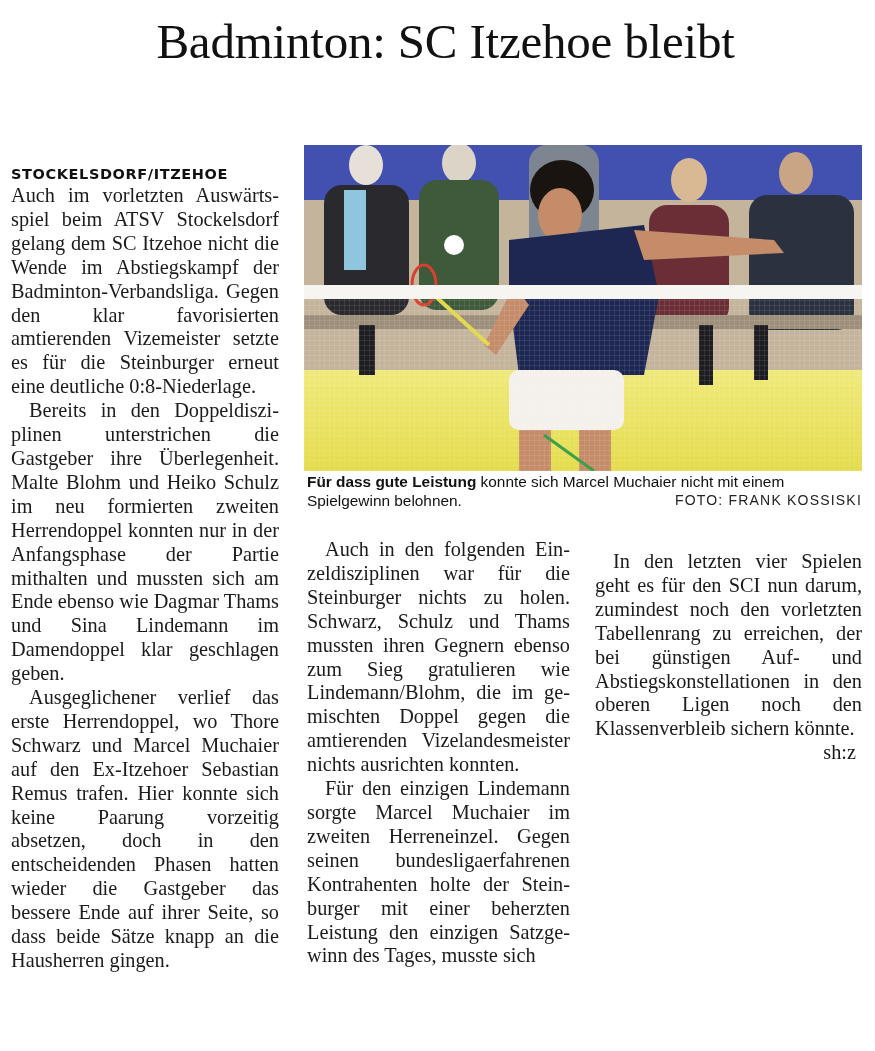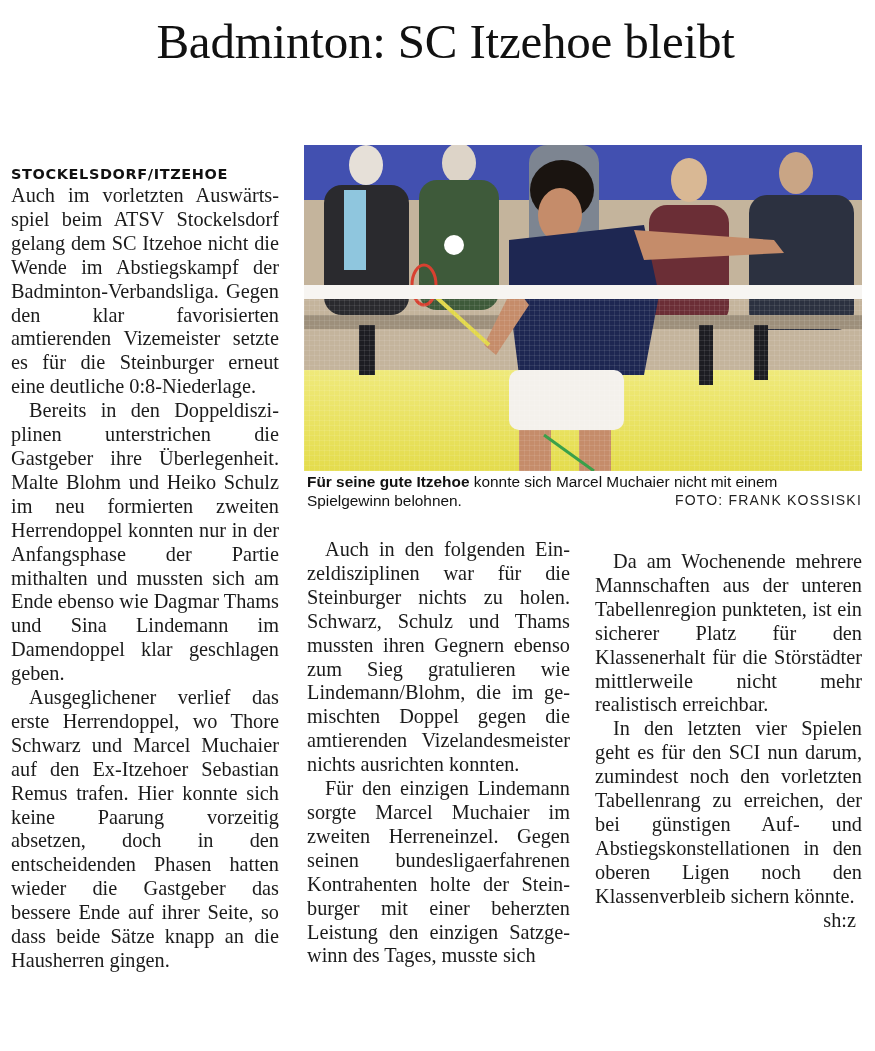--- a/index.html
+++ b/index.html
@@ -159,25 +159,24 @@
     <circle cx="150" cy="100" r="10" fill="#ffffff"></circle>
 
     <rect x="0" y="140" width="558" height="14" fill="#f7f5f2"></rect>
     <rect x="0" y="154" width="558" height="172" fill="url(#net)"></rect>
 
     <line x1="240" y1="290" x2="290" y2="326" stroke="#3aa04a" stroke-width="3"></line>
   </svg>
 </div>
 
 <div class="caption">
-  <b>Für seine gute Itzehoe</b><span> konnte sich Marcel Muchaier nicht mit einem Spielgewinn belohnen.</span>
+  <b>Für dass gute Leistung</b><span> konnte sich Marcel Muchaier nicht mit einem Spielgewinn belohnen.</span>
   <span class="credit">FOTO: FRANK KOSSISKI</span>
 </div>
 
 <div class="col col2">
   <p class="indent">Auch in den folgenden Ein­zeldisziplinen war für die Steinburger nichts zu holen. Schwarz, Schulz und Thams mussten ihren Gegnern eben­so zum Sieg gratulieren wie Lindemann/Blohm, die im ge­mischten Doppel gegen die amtierenden Vizelandes­meister nichts ausrichten konnten.</p>
   <p class="indent">Für den einzigen Lindemann sorgte Marcel Muchaier im zweiten Herreneinzel. Gegen seinen bundesligaerfahrenen Kontrahenten holte der Stein­burger mit einer beherzten Leistung den einzigen Satzge­winn des Tages, musste sich</p>
 </div>
 
 <div class="col col3">
-  <p class="indent">Da am Wochenende mehre­re Mannschaften aus der unteren Tabellenregion punkteten, ist ein sicherer Platz für den Klassenerhalt für die Störstädter mittlerwei­le nicht mehr realistisch er­reichbar.</p>
   <p class="indent"><span>In den letzten vier Spielen geht es für den SCI nun dar­um, zumindest noch den vor­letzten Tabellenrang zu errei­chen, der bei günstigen Auf- und Abstiegskonstellationen in den oberen Ligen noch den Klassenverbleib sichern könnte.</span> <span class="signature">sh:z</span></p>
 </div>
 
 </body></html>

